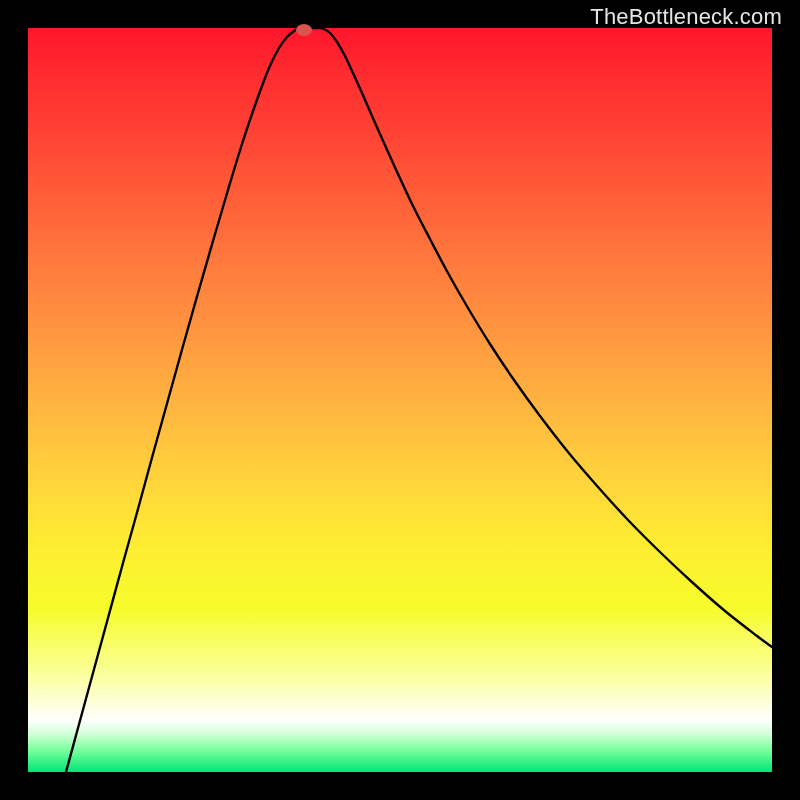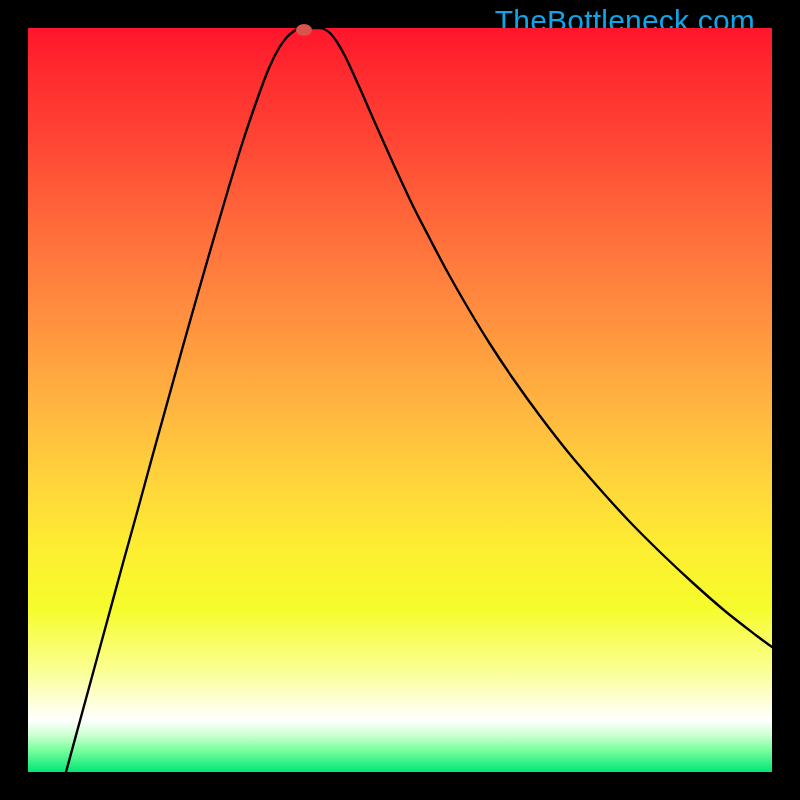--- a/index.html
+++ b/index.html
@@ -51,23 +51,23 @@
     position: absolute;
     left: 0;
     top: 0;
     width: 744px;
     height: 744px;
     overflow: visible;
   }
   .watermark {
     position: absolute;
     top: 4px;
-    right: 45px;
-    color: #0ea5e9;
-    font-size: 30px;
+    right: 18px;
+    color: #e5e5e5;
+    font-size: 22px;
     font-weight: 500;
     letter-spacing: 0.2px;
     user-select: none;
   }
   .marker {
     fill: #d9534f;
     stroke: none;
   }
 </style>
 </head>

